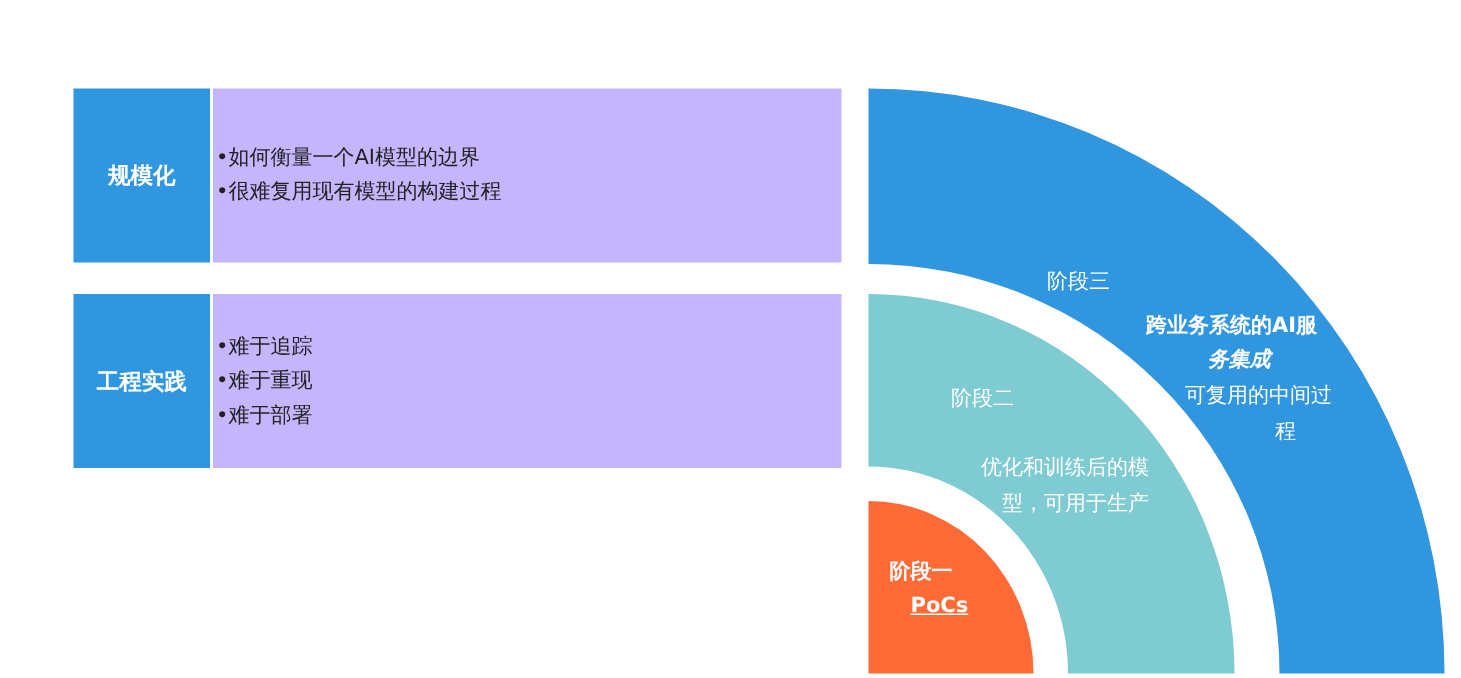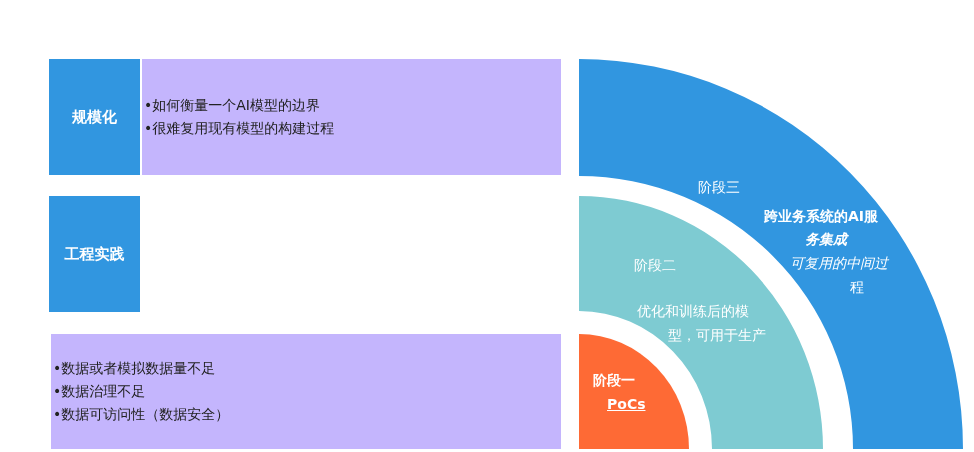--- a/index.html
+++ b/index.html
@@ -22,40 +22,40 @@
 <div class="row" style="top:59px;height:116px;">
   <div class="label">规模化</div>
   <div class="body">
     <div class="item">如何衡量一个AI模型的边界</div>
     <div class="item">很难复用现有模型的构建过程</div>
   </div>
 </div>
 
 <div class="row" style="top:196px;height:116px;">
   <div class="label">工程实践</div>
+  <div class="body">
+    <div class="item">难于追踪</div>
+    <div class="item">难于重现</div>
+    <div class="item">难于部署</div>
+  </div>
 </div>
 
 <div class="row" style="top:334px;height:115px;">
-  <div class="body">
-    <div class="item">数据或者模拟数据量不足</div>
-    <div class="item">数据治理不足</div>
-    <div class="item">数据可访问性（数据安全）</div>
-  </div>
 </div>
 
 <svg id="arcs" width="974" height="452">
   <path fill="#3196e0" d="M579,59 A384,390 0 0 1 963,449 L853,449 A274,273 0 0 0 579,176 Z"></path>
   <path fill="#7ecbd2" d="M579,196 A244,253 0 0 1 823,449 L712,449 A133,138 0 0 0 579,311 Z"></path>
   <path fill="#fe6a35" d="M579,334 A110,115 0 0 1 689,449 L579,449 Z"></path>
 </svg>
 
 <div class="arc-text" style="left:698px;top:143px;margin-top:36px;">阶段三</div>
 <div class="arc-text bold" style="left:740px;top:208px;padding-left:24px;">跨业务系统的AI服</div>
 <div class="arc-text bold" style="left:805px;top:231px;font-style:italic;">务集成</div>
-<div class="arc-text" style="left:790px;top:255px;font-style:italic;">可复用的中间过</div>
+<div class="arc-text" style="left:790px;top:255px;">可复用的中间过</div>
 <div class="arc-text" style="left:850px;top:279px;">程</div>
 
 <div class="arc-text" style="left:634px;top:257px;font-family:Liberation Serif, serif;">阶段二</div>
-<div class="arc-text" style="left:637px;top:303px;font-family:Liberation Serif, serif;">优化和训练后的模</div>
+<div class="arc-text" style="left:654px;top:303px;font-family:Liberation Serif, serif;">优化和训练后的模</div>
 <div class="arc-text" style="left:668px;top:327px;">型，可用于生产</div>
 
 <div class="arc-text" style="left:593px;top:372px;font-weight:bold;">阶段一</div>
 <div class="arc-text bold" style="left:607px;top:396px;text-decoration:underline;">PoCs</div>
 
 </body></html>

